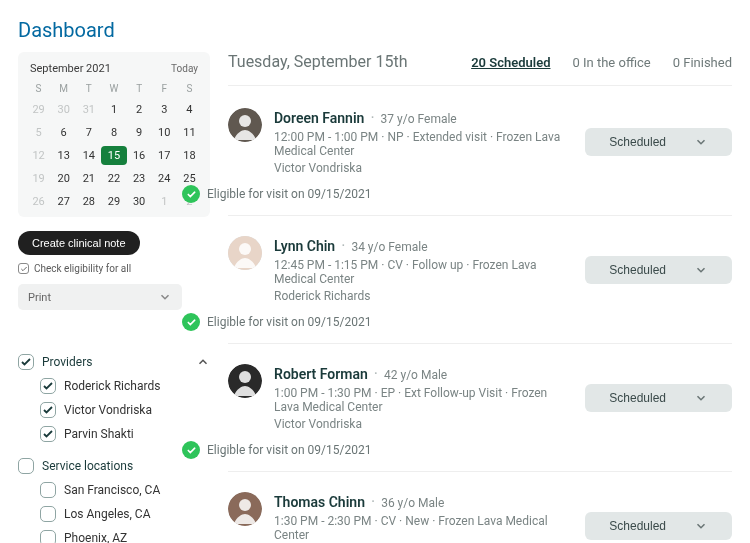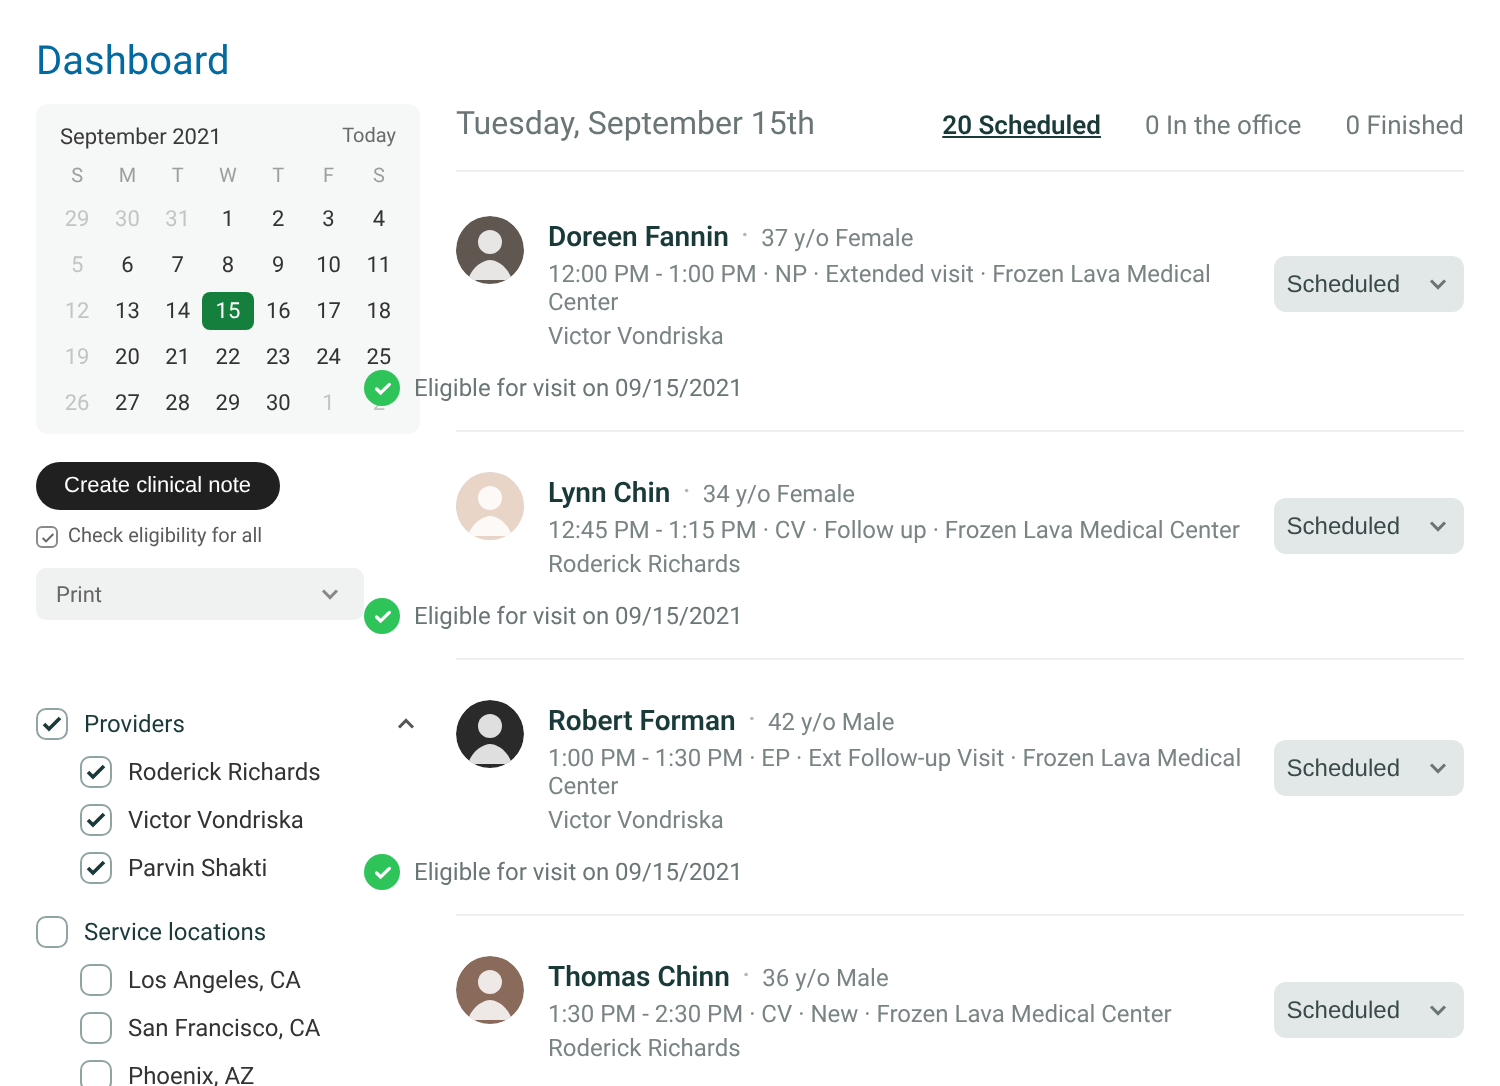--- a/index.html
+++ b/index.html
@@ -49,21 +49,21 @@
   .appt-body { flex: 1; min-width: 0; }
   .line1 { display: flex; align-items: baseline; gap: 6px; }
   .pname { font-size: 14px; font-weight: 600; color: #1a3a3a; }
   .dot { color: #b0b8b8; }
   .demo { font-size: 12px; color: #7a8484; }
   .line2, .line3 { font-size: 12px; color: #7a8484; margin-top: 3px; }
   .eligible { display: flex; align-items: center; gap: 7px; font-size: 12px; color: #6a7575; margin-top: 10px; margin-left: -46px; padding-left: 0; }
   .eligible .badge { width: 18px; height: 18px; border-radius: 50%; background: #2ec45a; display: inline-flex; align-items: center; justify-content: center; flex-shrink: 0; }
   .eligible .badge svg { width: 11px; height: 11px; }
 
-  .status-btn { background: #e2e7e7; border: none; border-radius: 6px; padding: 7px 6px; font-size: 12px; color: #3a4a4a; display: flex; align-items: center; gap: 12px; cursor: pointer; align-self: center; flex-shrink: 0; }
+  .status-btn { background: #e2e7e7; border: none; border-radius: 6px; padding: 7px 24px; font-size: 12px; color: #3a4a4a; display: flex; align-items: center; gap: 28px; cursor: pointer; align-self: center; flex-shrink: 0; }
   .status-btn .chev { color: #6a7575; }
 
   .appt-wrapper { border-bottom: 1px solid #eee; padding-bottom: 12px; margin-bottom: 4px; }
   .appt-wrapper:last-child { border-bottom: none; }
   .appt-row { display: flex; align-items: flex-start; gap: 12px; padding-top: 16px; }
 </style>
 </head>
 <body>
 
 <div class="page">
@@ -184,25 +184,25 @@
 
         <div class="filter-head">
           <span class="left">
             <span class="chkbox"></span>
             <span>Service locations</span>
           </span>
         </div>
         <div class="sublist" id="locations-list">
             <div class="item">
               <span class="chkbox"></span>
+              <span>San Francisco, CA</span>
+            </div>
+            <div class="item">
+              <span class="chkbox"></span>
               <span>Los Angeles, CA</span>
-            </div>
-            <div class="item">
-              <span class="chkbox"></span>
-              <span>San Francisco, CA</span>
             </div>
             <div class="item">
               <span class="chkbox"></span>
               <span>Phoenix, AZ</span>
             </div>
           </div>
       </div>
     </aside>
 
     <main class="main">

